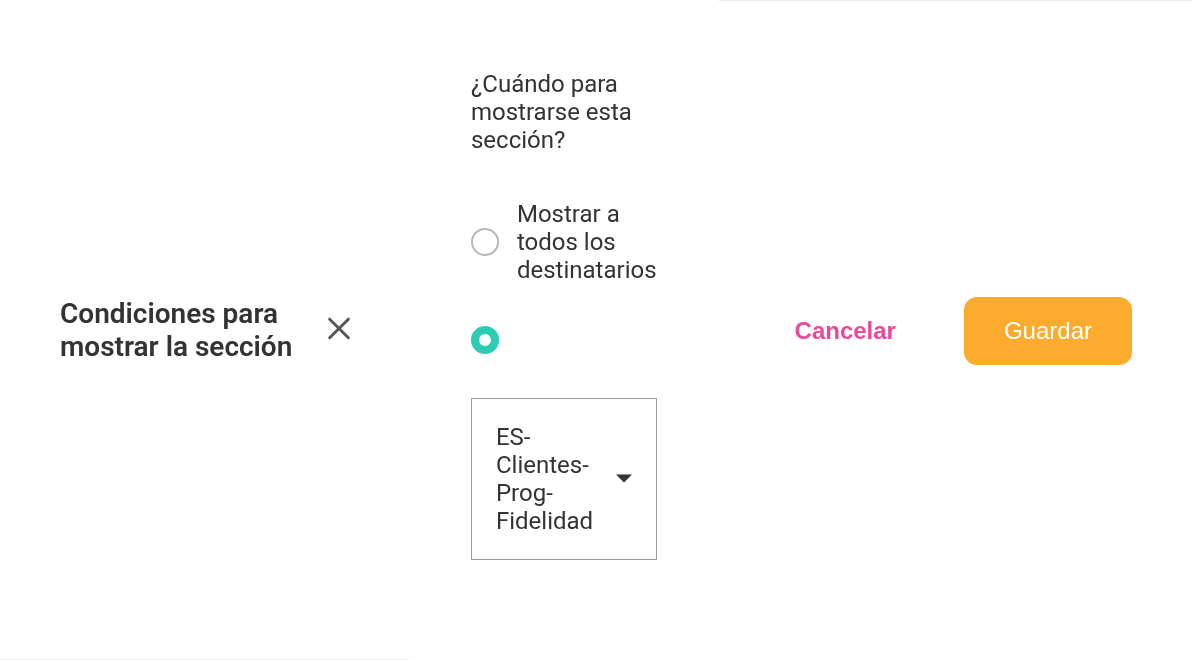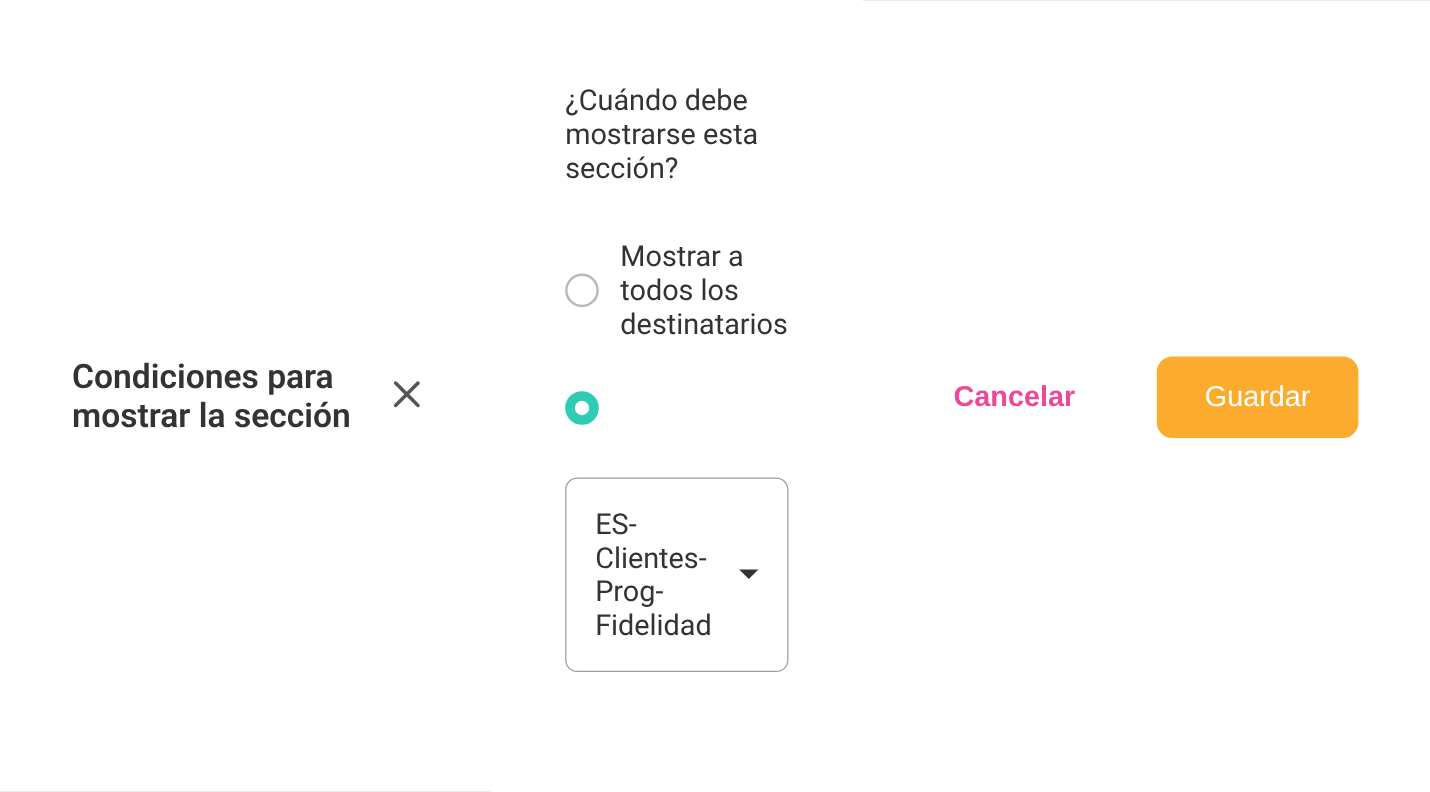--- a/index.html
+++ b/index.html
@@ -93,21 +93,21 @@
       font-size: 24px;
       color: #333333;
     }
     .select-wrapper {
       position: relative;
       width: 100%;
     }
     .select-box {
       width: 100%;
       border: 1.5px solid #9b9b9b;
-      border-radius: 10px;
+      border-radius: 0;
       padding: 24px 56px 24px 24px;
       font-size: 24px;
       color: #333333;
       background: #fff;
       cursor: pointer;
       display: flex;
       align-items: center;
       justify-content: space-between;
     }
     .select-text {
@@ -163,21 +163,21 @@
       <span>
         <svg viewBox="0 0 24 24" fill="none" stroke="#555555" stroke-width="2.5" stroke-linecap="round">
           <line x1="4" y1="4" x2="20" y2="20"></line>
           <line x1="20" y1="4" x2="4" y2="20"></line>
         </svg>
       </span>
     </button>
   </div>
 
   <div class="modal-body">
-    <div class="question-label">¿Cuándo debe mostrarse esta sección?</div>
+    <div class="question-label">¿Cuándo para mostrarse esta sección?</div>
 
     <div class="radio-group">
       <div class="radio-row">
         <span class="radio-circle radio-unchecked"></span>
         <span class="radio-label">Mostrar a todos los destinatarios</span>
       </div>
 
       <div class="radio-row">
         <span class="radio-circle radio-checked"></span>
       </div>

